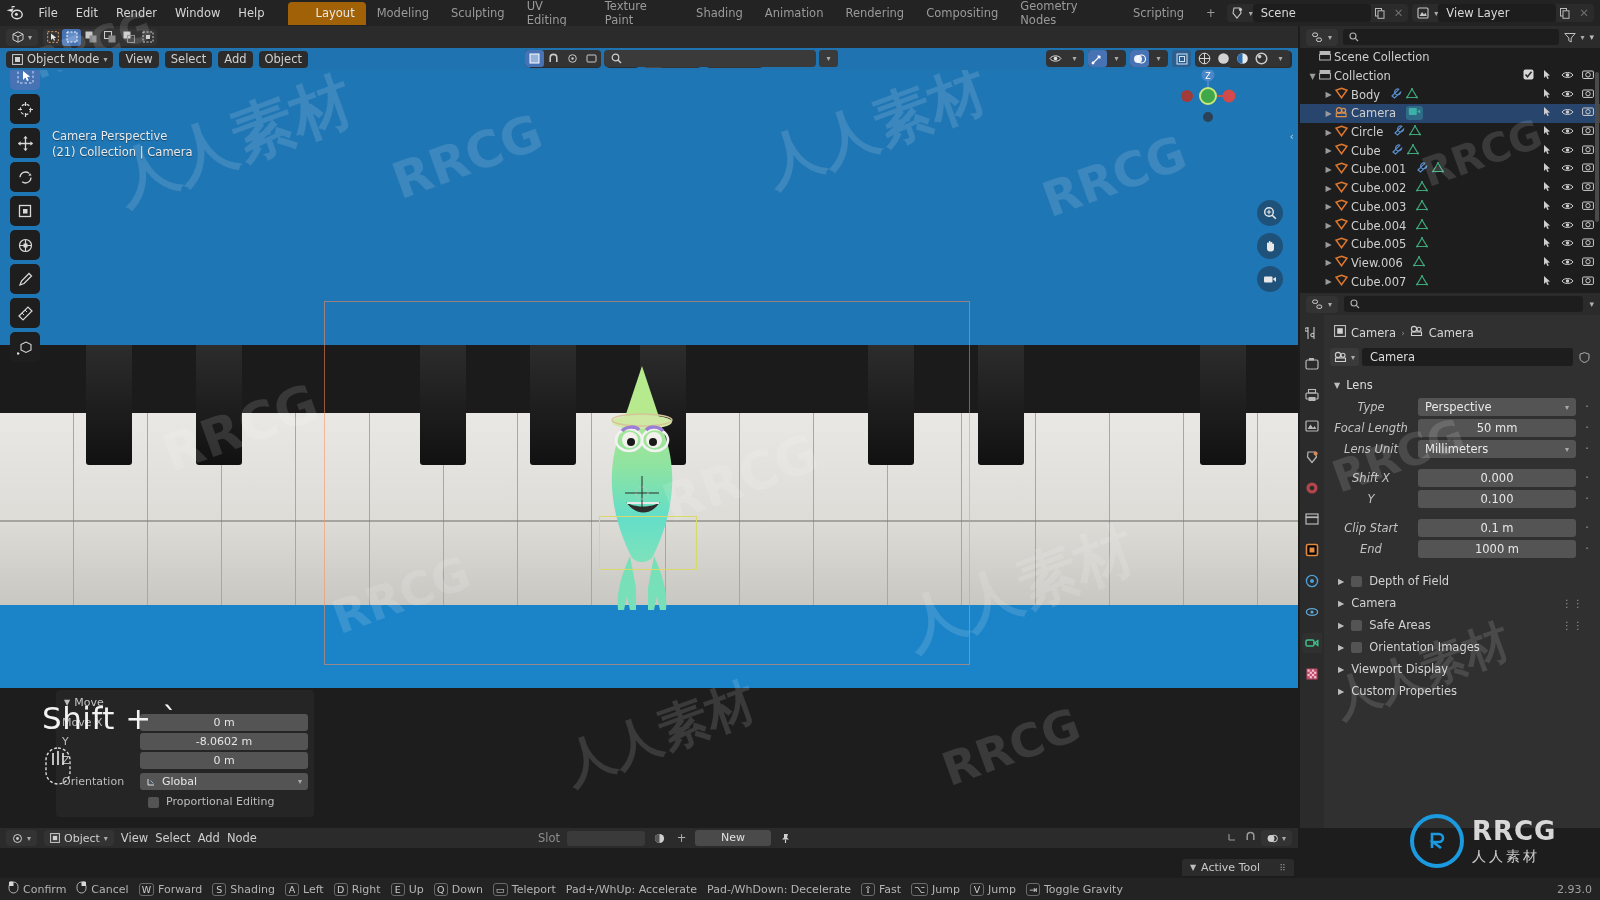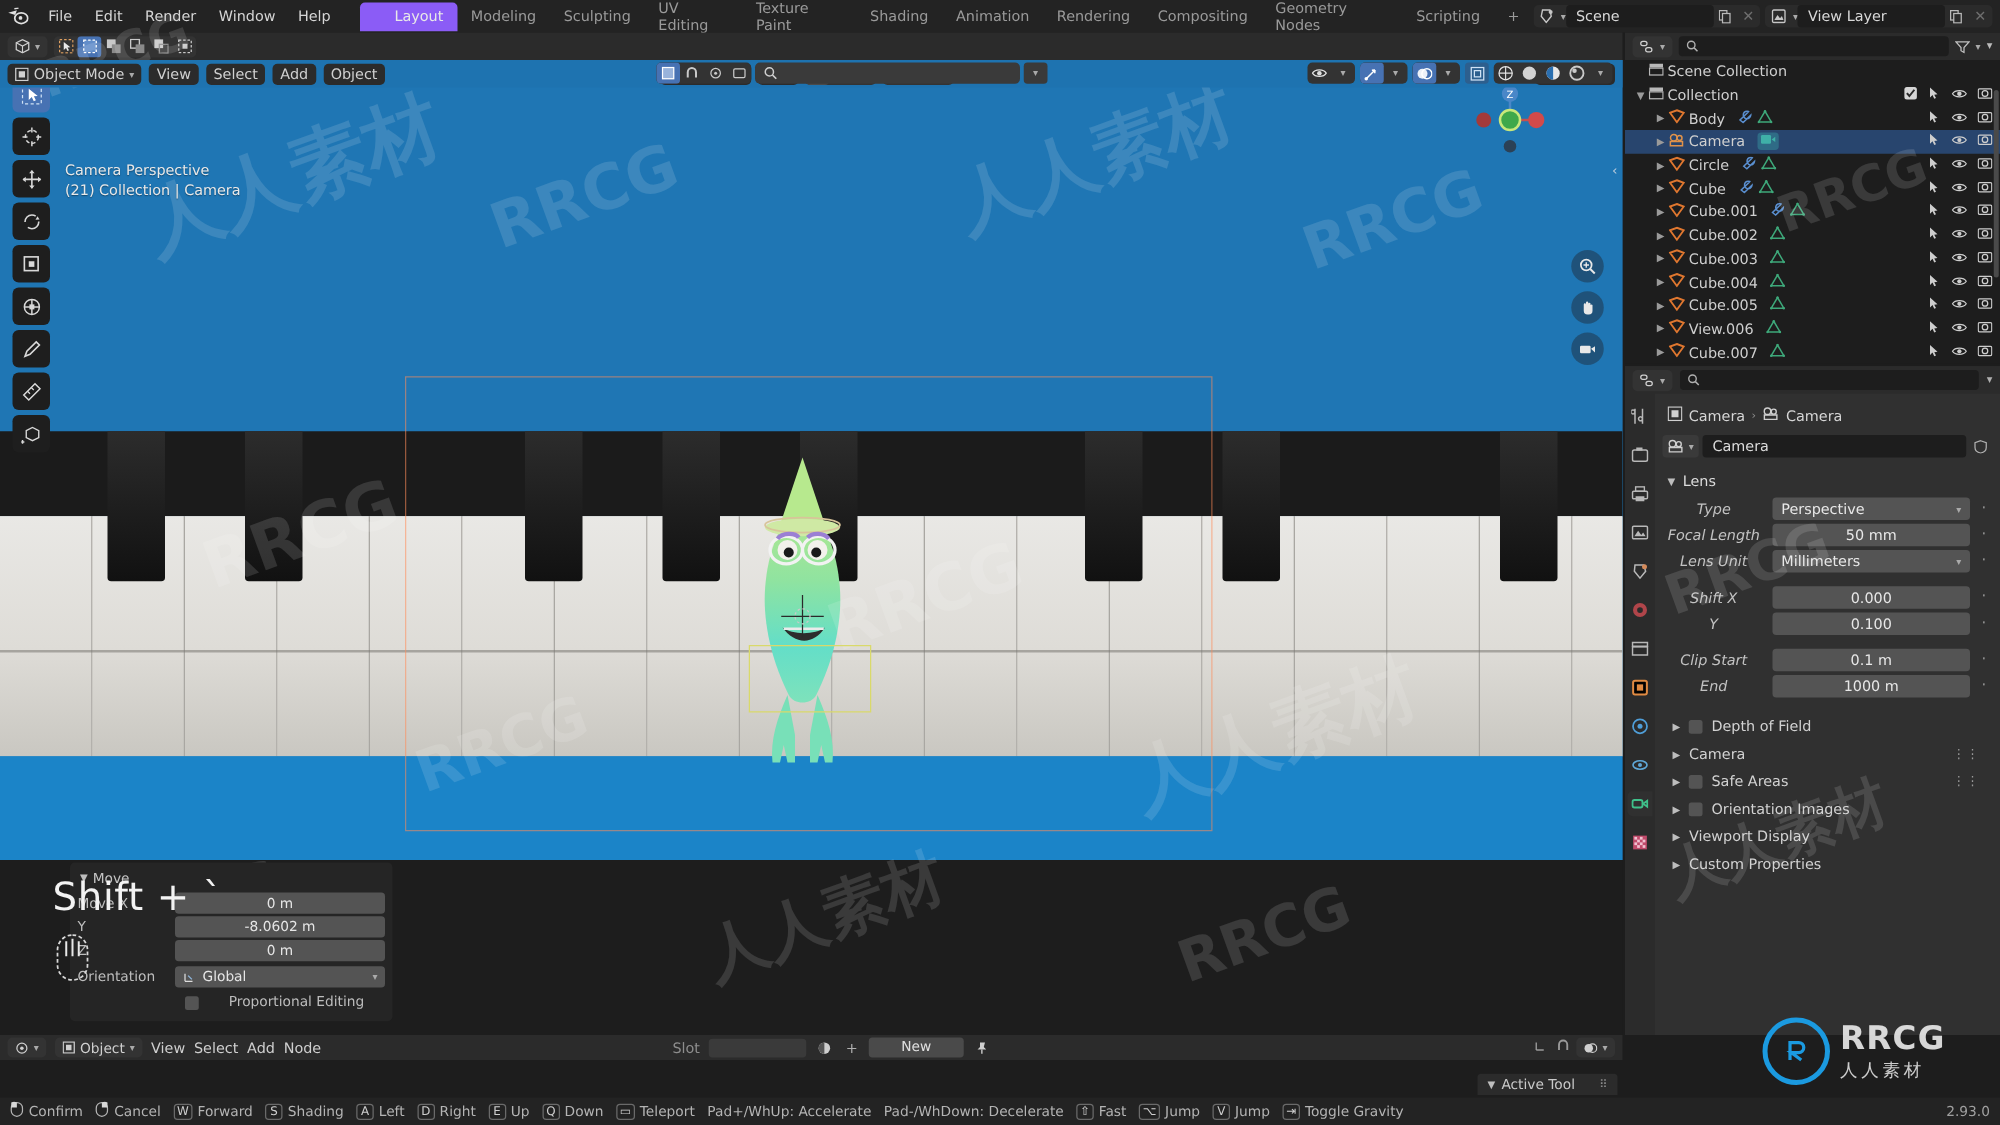--- a/index.html
+++ b/index.html
@@ -7,21 +7,21 @@
     font-family:"DejaVu Sans", sans-serif; font-size:11.5px; color:#d2d2d2; -webkit-font-smoothing:antialiased;}
   .app { position:relative; width:1600px; height:900px; }
 
   
   .topbar { position:absolute; left:0; top:0; width:1600px; height:26px; background:#232323;
             display:flex; align-items:center; }
   .blender-logo { width:30px; height:26px; display:flex; align-items:center; justify-content:center; }
   .menu-item { padding:3px 9px; font-size:11.5px; color:#d6d6d6; border-radius:3px; }
   .wstabs { display:flex; align-items:center; margin-left:14px; height:26px; }
   .wstab { padding:4px 11px 5px; font-size:11.5px; color:#9a9a9a; border-radius:4px 4px 0 0; }
-  .wstab.active { background:#8b5cf6; color:#e8e8e8;padding-left:28px; }
+  .wstab.active { background:#a16207; color:#e8e8e8;padding-left:28px; }
   .topbar-right { margin-left:auto; display:flex; align-items:center; gap:4px; padding-right:6px; }
   .fieldbox { display:flex; align-items:center; background:#2b2b2b; border-radius:4px; height:18px; }
   .fieldbox .ic { width:22px; display:flex; align-items:center; justify-content:center; color:#c7c7c7; }
   .fieldbox .txt { background:#1d1d1d; height:18px; line-height:18px; padding:0 8px; min-width:118px;
                    border-radius:3px; color:#d8d8d8; font-size:11.5px;}
   .fieldbox .btn2 { width:18px; display:flex; align-items:center; justify-content:center; color:#b9b9b9; font-size:11px;}
   .xmuted { color:#6e6e6e; padding:0 5px; }
 
   
   .vpheader { position:absolute; left:0; top:26px; width:1298px; height:22px; background:#2b2b2b;
@@ -60,21 +60,21 @@
 
   
   .oppanel { position:absolute; left:56px; top:690px; width:258px; background:#252525; border-radius:4px;
              padding:5px 6px 9px; z-index:8; }
   .op-title { display:flex; align-items:center; gap:4px; color:#c4c4c4; font-size:11px; padding:1px 2px 5px; }
   .op-row { display:flex; align-items:center; margin-bottom:2px; }
   .op-label { width:78px; text-align:left; padding-right:7px; font-size:11px; color:#bdbdbd;}
   .op-val { flex:1; background:#545454; border-radius:3px; height:17px; line-height:17px; text-align:center; font-size:11px; color:#e6e6e6;}
   .op-sel { flex:1; background:#545454; border-radius:3px; height:17px; display:flex; align-items:center; padding:0 6px; gap:5px; font-size:11px; color:#e6e6e6;}
   .op-sel .caret { margin-left:auto; }
-  .op-check { display:flex; align-items:flex-end; gap:24px; margin-top:5px; padding-left:86px; font-size:11px; color:#bdbdbd;}
+  .op-check { display:flex; align-items:flex-end; gap:7px; margin-top:5px; padding-left:86px; font-size:11px; color:#bdbdbd;}
   .cbox { width:11px; height:11px; background:#545454; border-radius:2px; }
   .shift-overlay { position:absolute; left:42px; top:700px; font-size:31px; color:#f2f2f2; font-weight:400; z-index:9; letter-spacing:.5px;}
   .mouse-overlay { position:absolute; left:43px; top:745px; z-index:9; }
 
   
   .nodeheader { position:absolute; left:0; top:828px; width:1298px; height:20px; background:#2b2b2b;
                 display:flex; align-items:center; padding:0 6px; gap:7px;}
   .nodebody { position:absolute; left:0; top:688px; width:1298px; height:140px; background:#1d1d1d; }
   .nh-txt { font-size:11.5px; color:#cfcfcf; }
   .nh-pill { display:flex;align-items:center;gap:4px;background:#333;border-radius:4px;height:16px;padding:0 6px;color:#d0d0d0; font-size:11px;}

